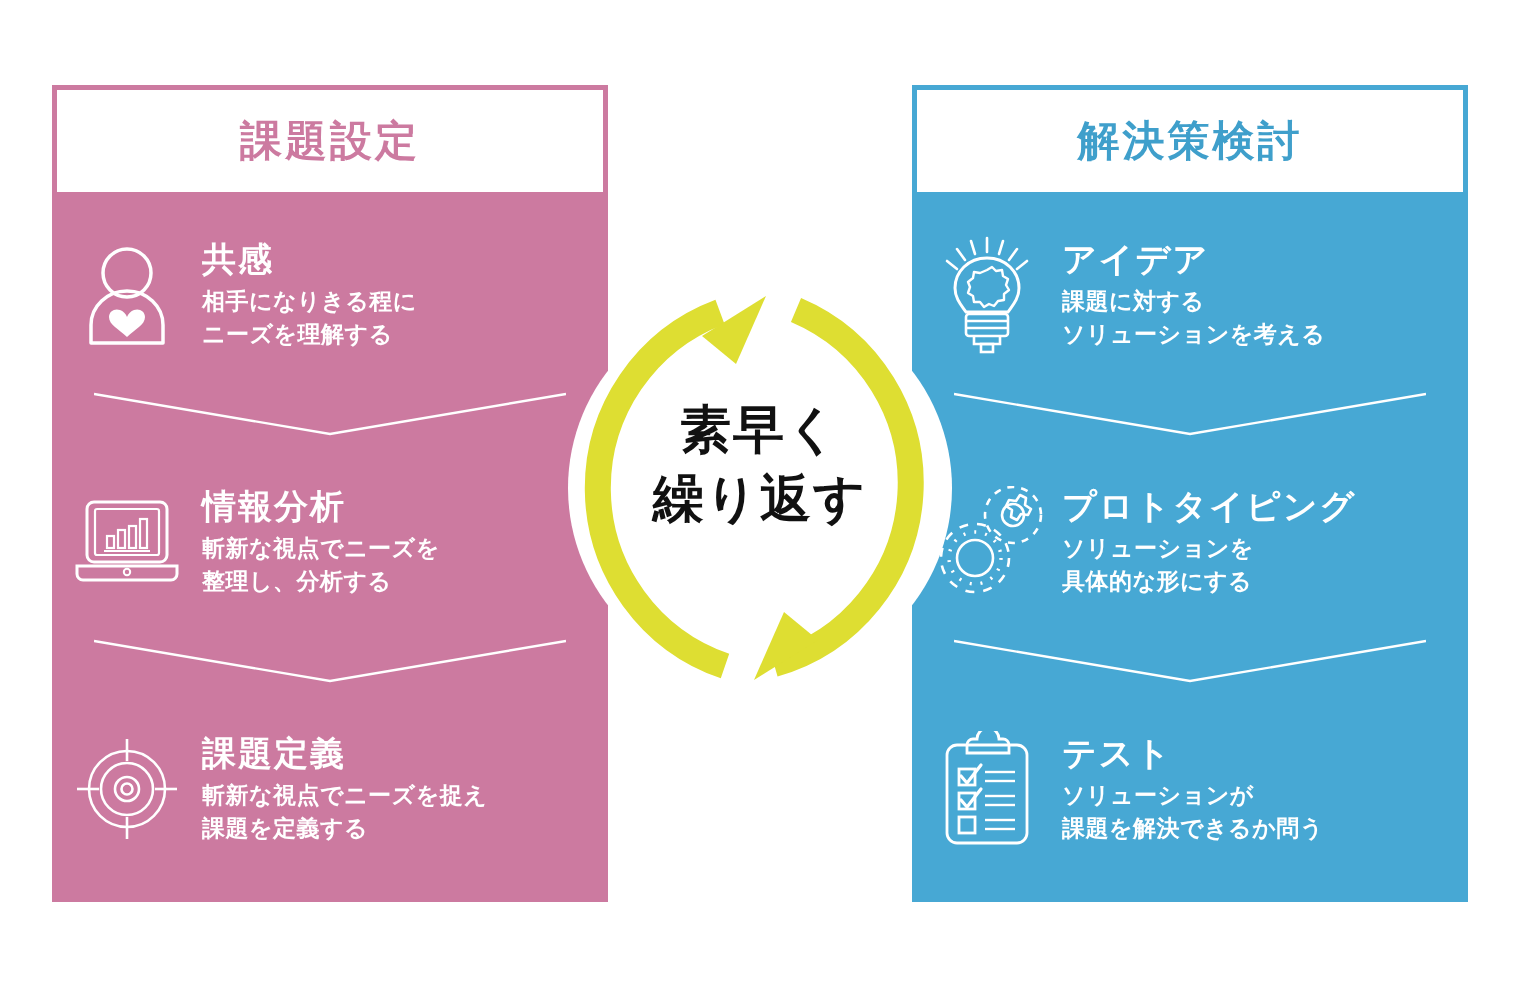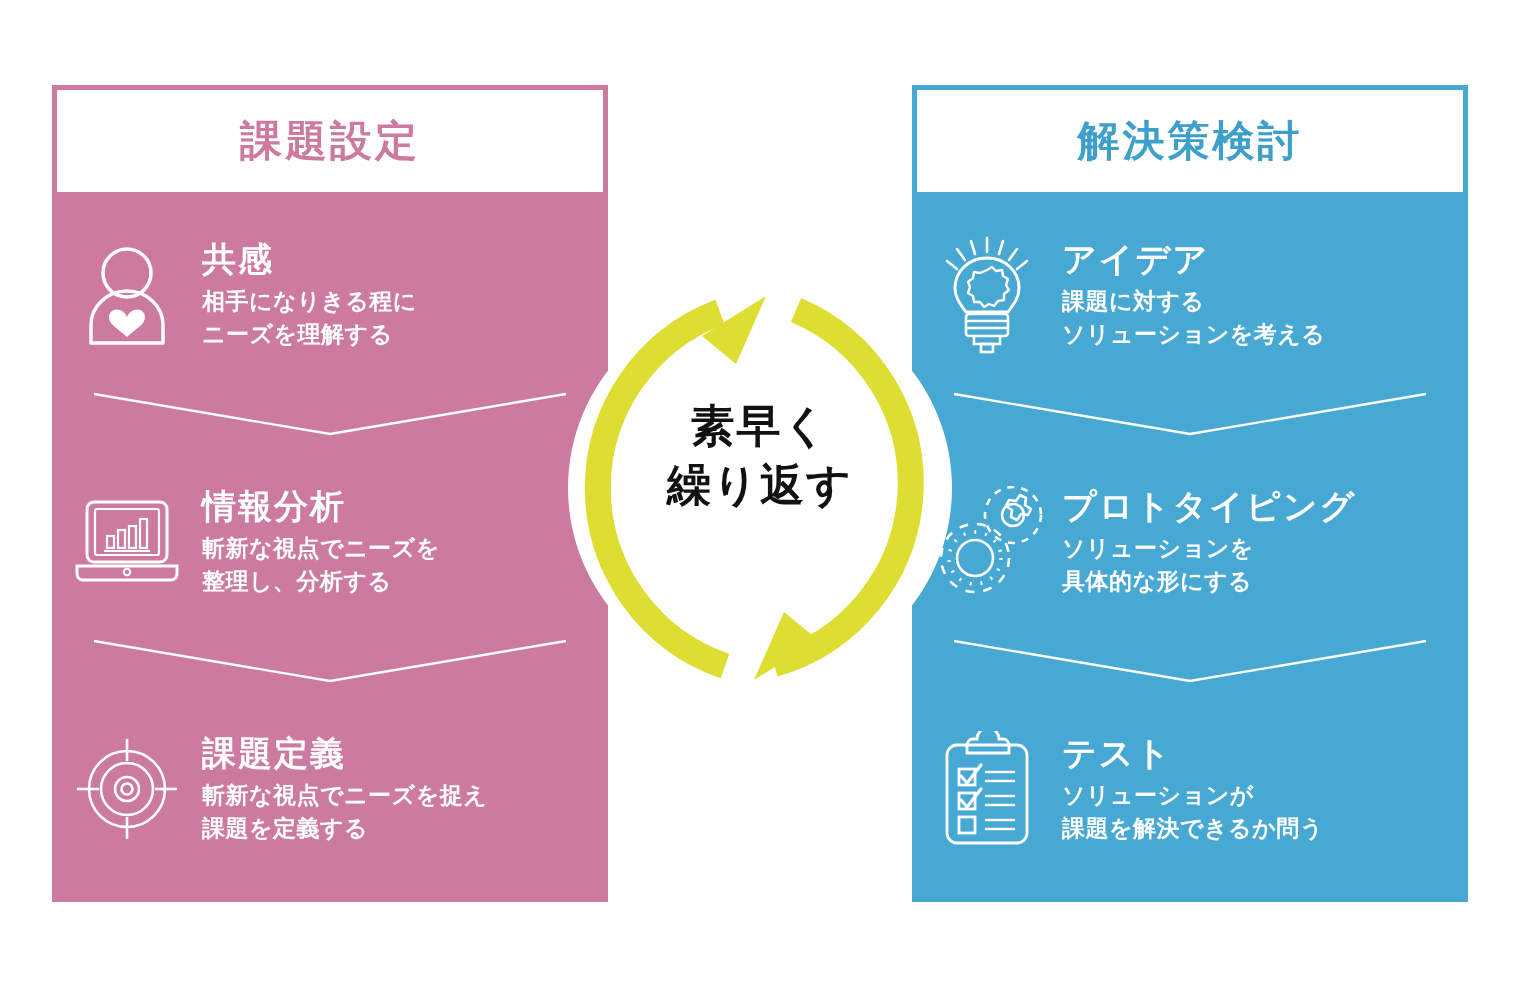--- a/index.html
+++ b/index.html
@@ -116,21 +116,21 @@
     width: 400px;
     height: 440px;
   }
   .cycle svg { position: absolute; inset: 0; width: 100%; height: 100%; }
   .cycle-label {
     position: absolute;
     left: 0;
     right: 0;
     top: 128px;
     text-align: center;
-    font-size: 44px;
+    font-size: 51px;
     font-weight: bold;
     color: #111111;
     line-height: 1.35;
     letter-spacing: 2px;
     white-space: pre-line;
   }
 </style>
 </head>
 <body>
 

